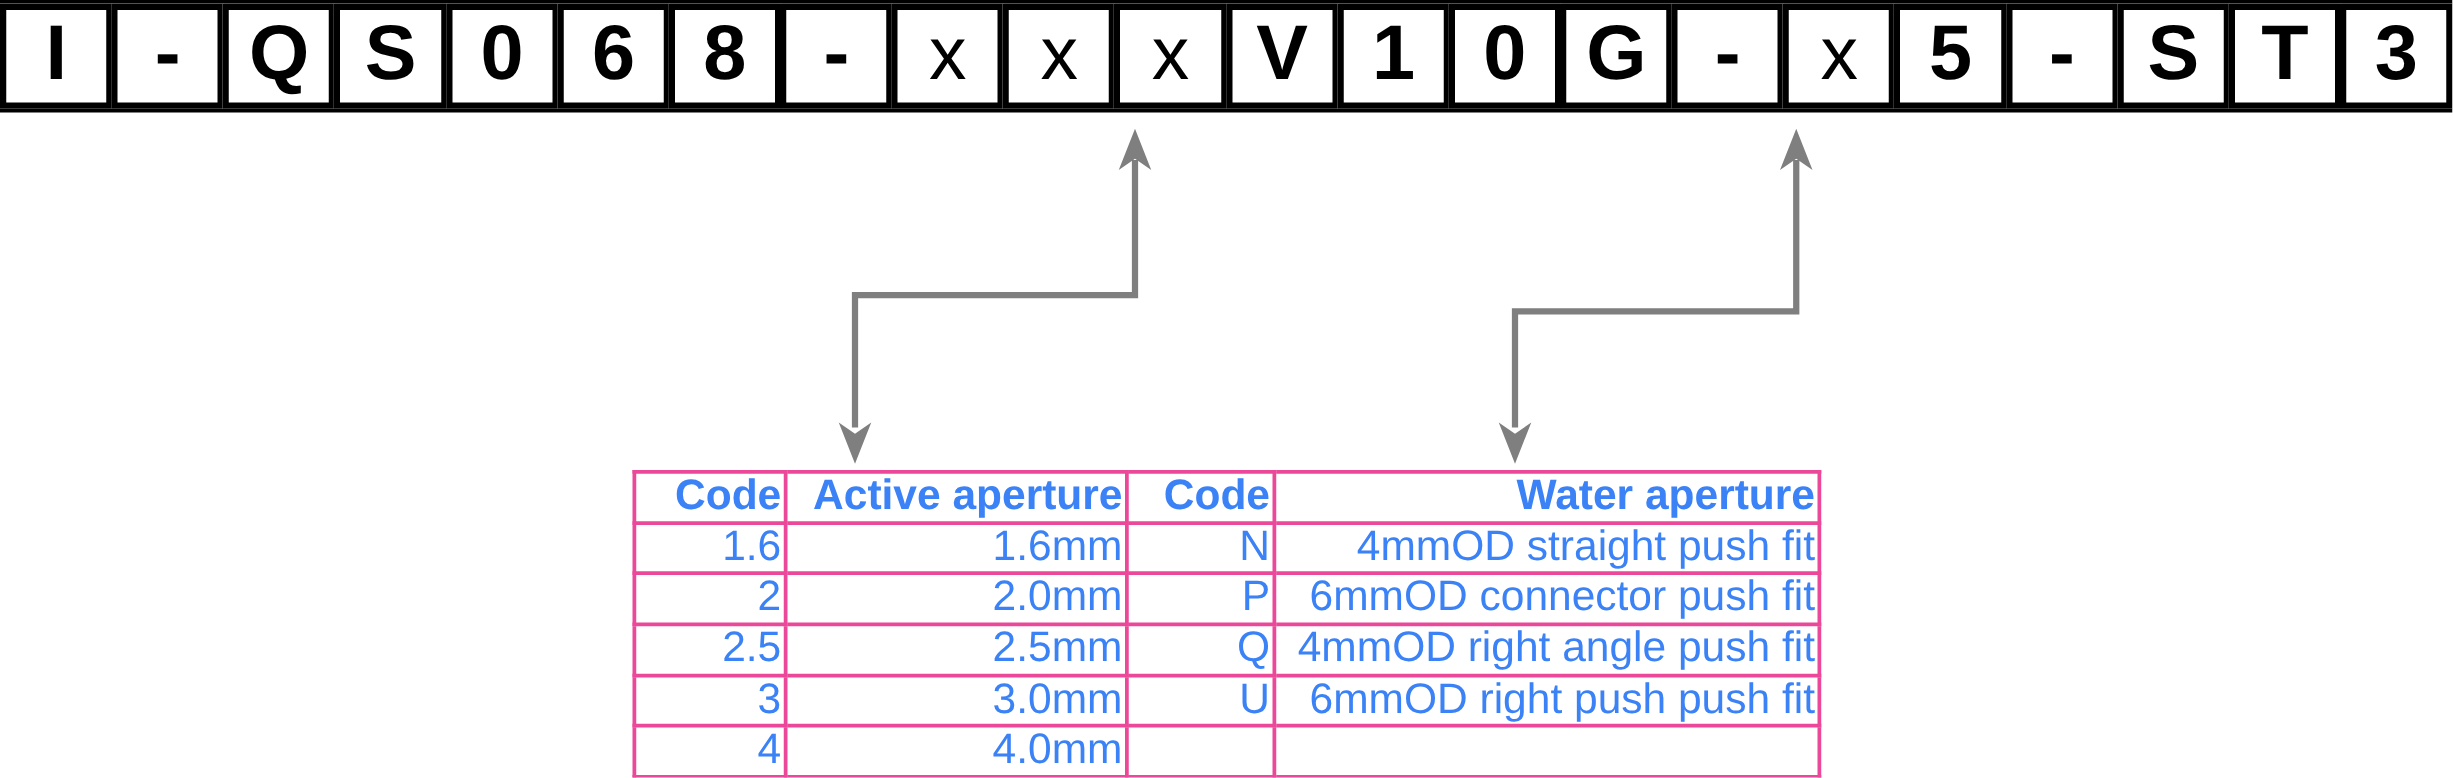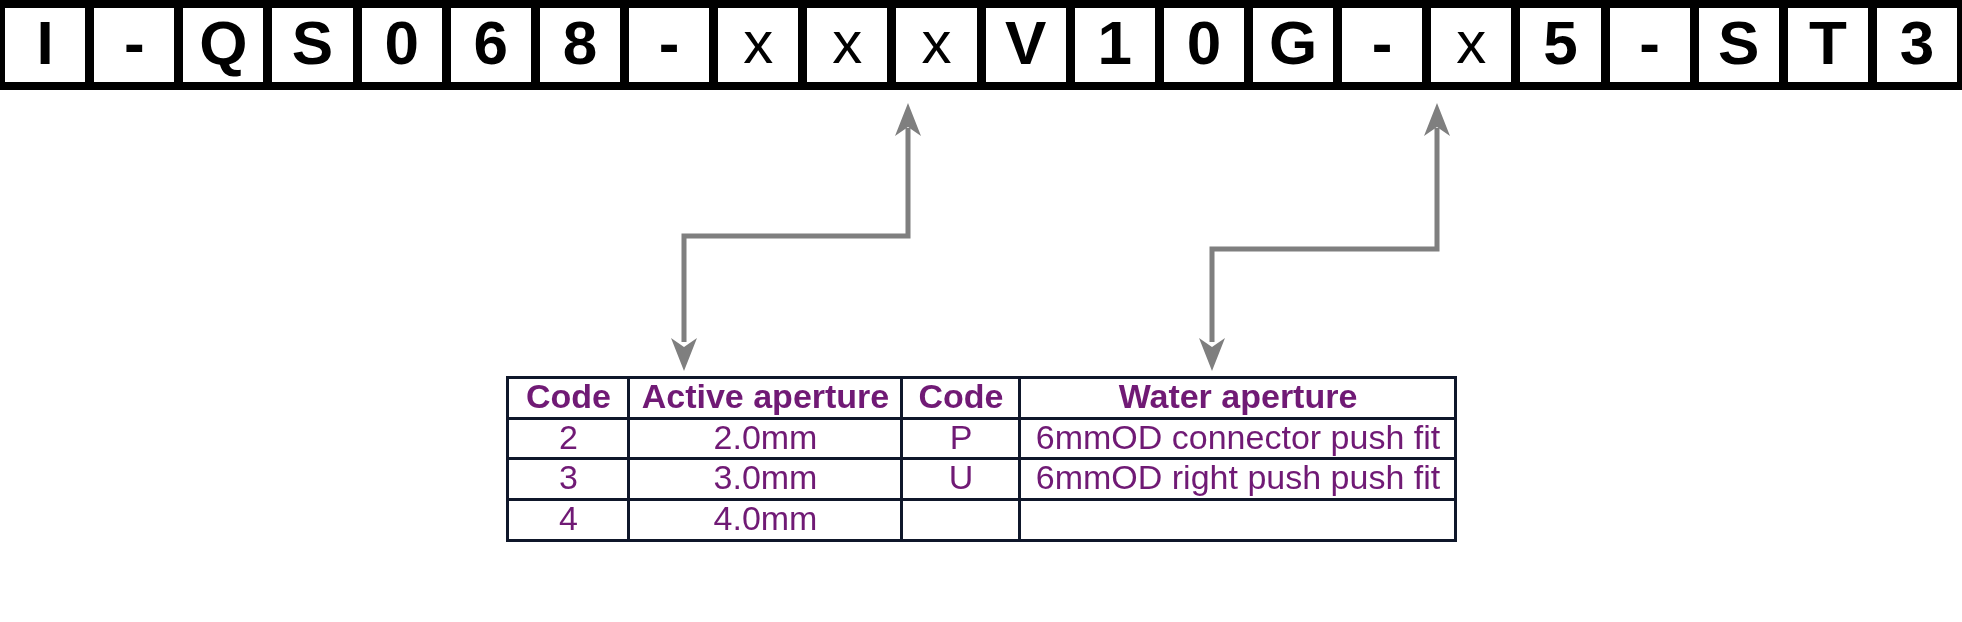--- a/index.html
+++ b/index.html
@@ -64,25 +64,25 @@
   table.lookup {
     position: absolute;
     left: 506px;
     top: 376px;
     width: 948px;
     border-collapse: collapse;
     table-layout: fixed;
     background: #fff;
   }
   table.lookup td, table.lookup th {
-    border: 3px solid #0f172a;
+    border: 3px solid #ec4899;
     font-size: 34px;
     font-weight: 400;
-    color: #701a75;
-    text-align: center;
+    color: #3b82f6;
+    text-align: right;
     vertical-align: middle;
     padding: 0 2px 2px 3px;
     height: 35px;
     line-height: 1.05;
     white-space: nowrap;
     overflow: hidden;
   }
   table.lookup th { font-weight: bold; }
 </style>
 </head>
@@ -138,24 +138,36 @@
       <col style="width:436px">
     </colgroup>
     <tbody>
       <tr>
         <th>Code</th>
         <th>Active aperture</th>
         <th>Code</th>
         <th>Water aperture</th>
       </tr>
       <tr>
+        <td>1.6</td>
+        <td>1.6mm</td>
+        <td>N</td>
+        <td>4mmOD straight push fit</td>
+      </tr>
+      <tr>
         <td>2</td>
         <td>2.0mm</td>
         <td>P</td>
         <td>6mmOD connector push fit</td>
+      </tr>
+      <tr>
+        <td>2.5</td>
+        <td>2.5mm</td>
+        <td>Q</td>
+        <td>4mmOD right angle push fit</td>
       </tr>
       <tr>
         <td>3</td>
         <td>3.0mm</td>
         <td>U</td>
         <td>6mmOD right push push fit</td>
       </tr>
       <tr>
         <td>4</td>
         <td>4.0mm</td>

